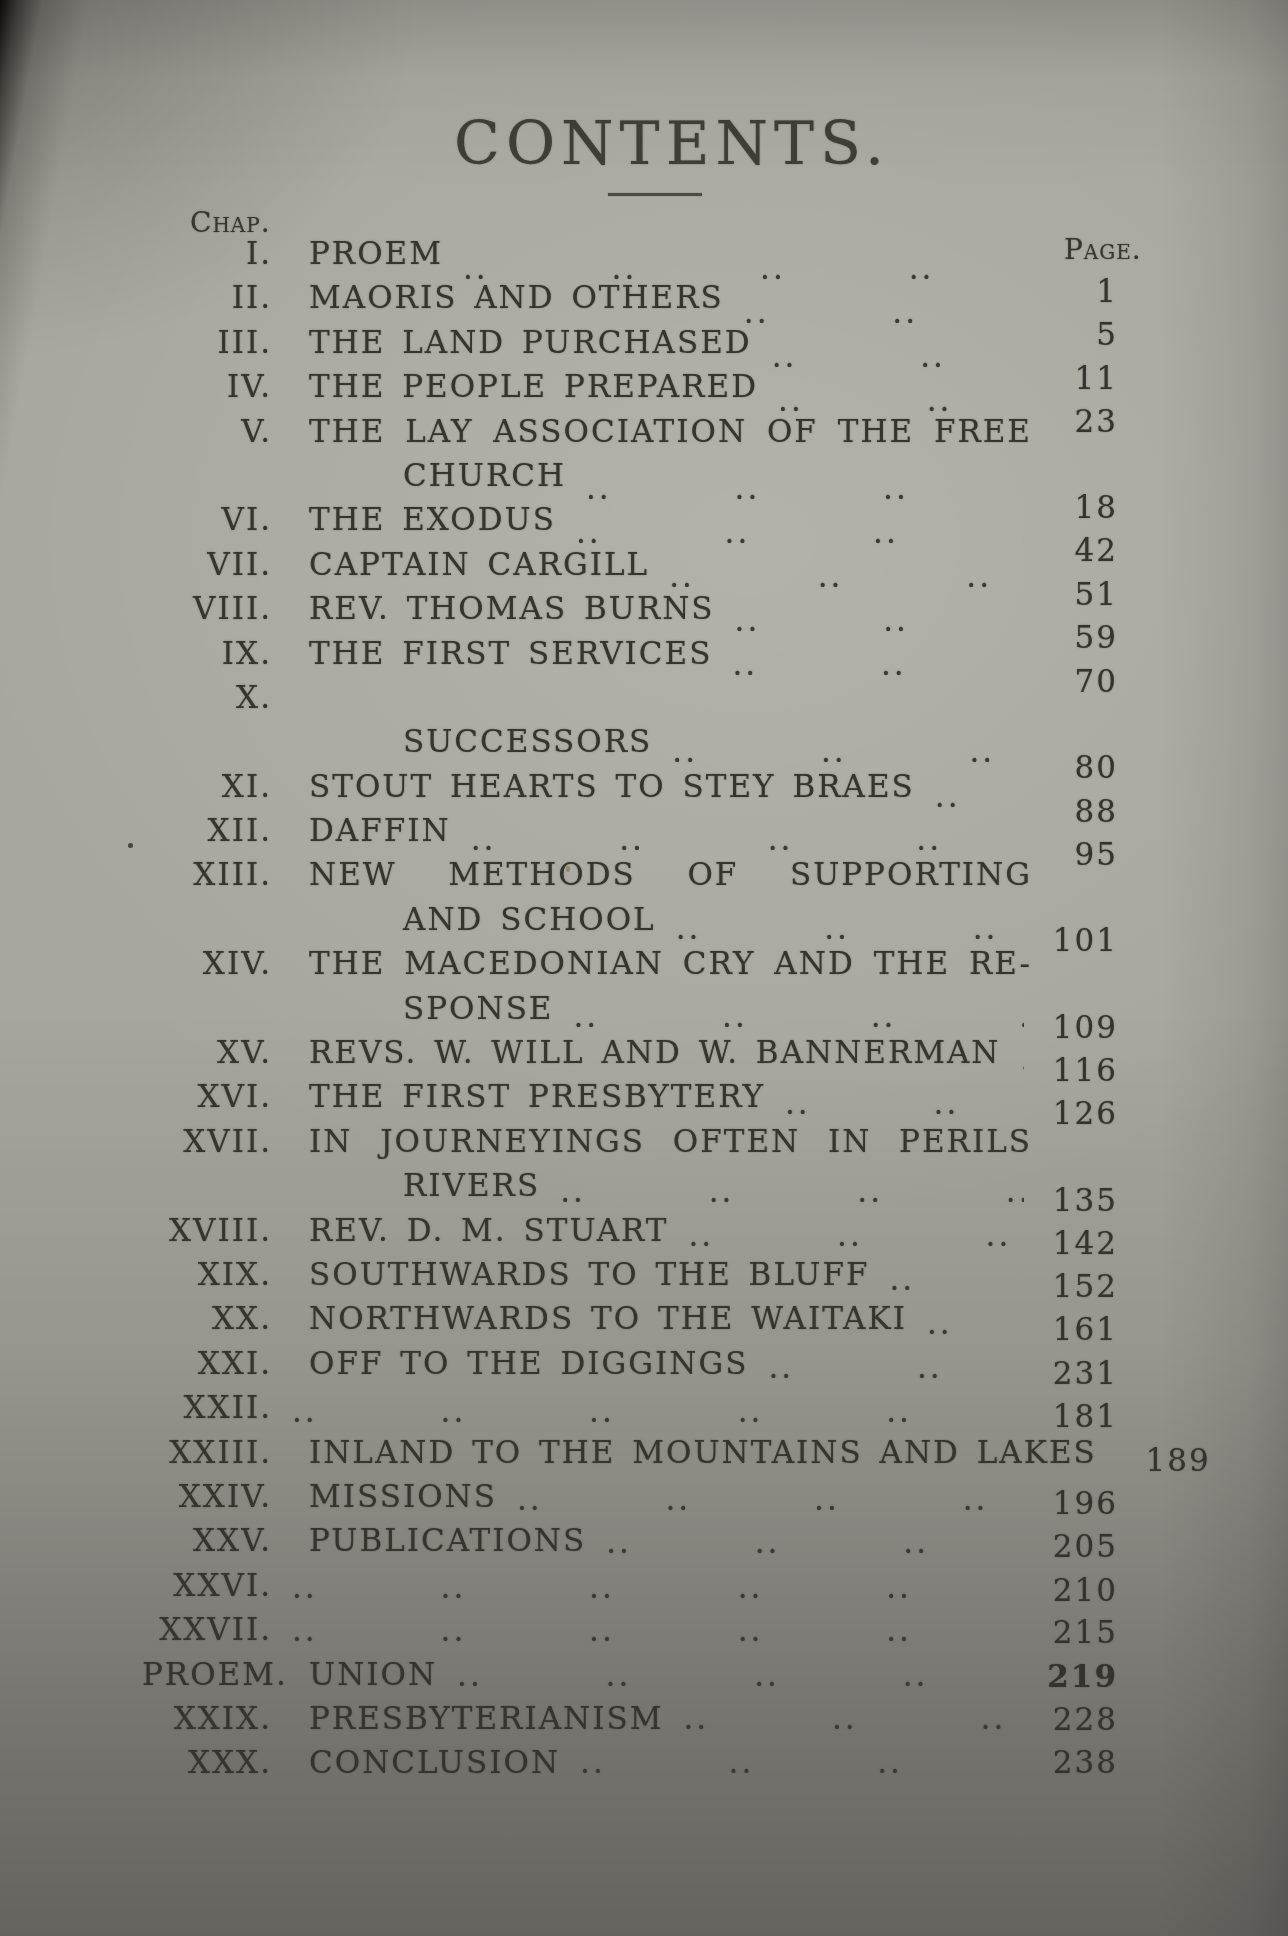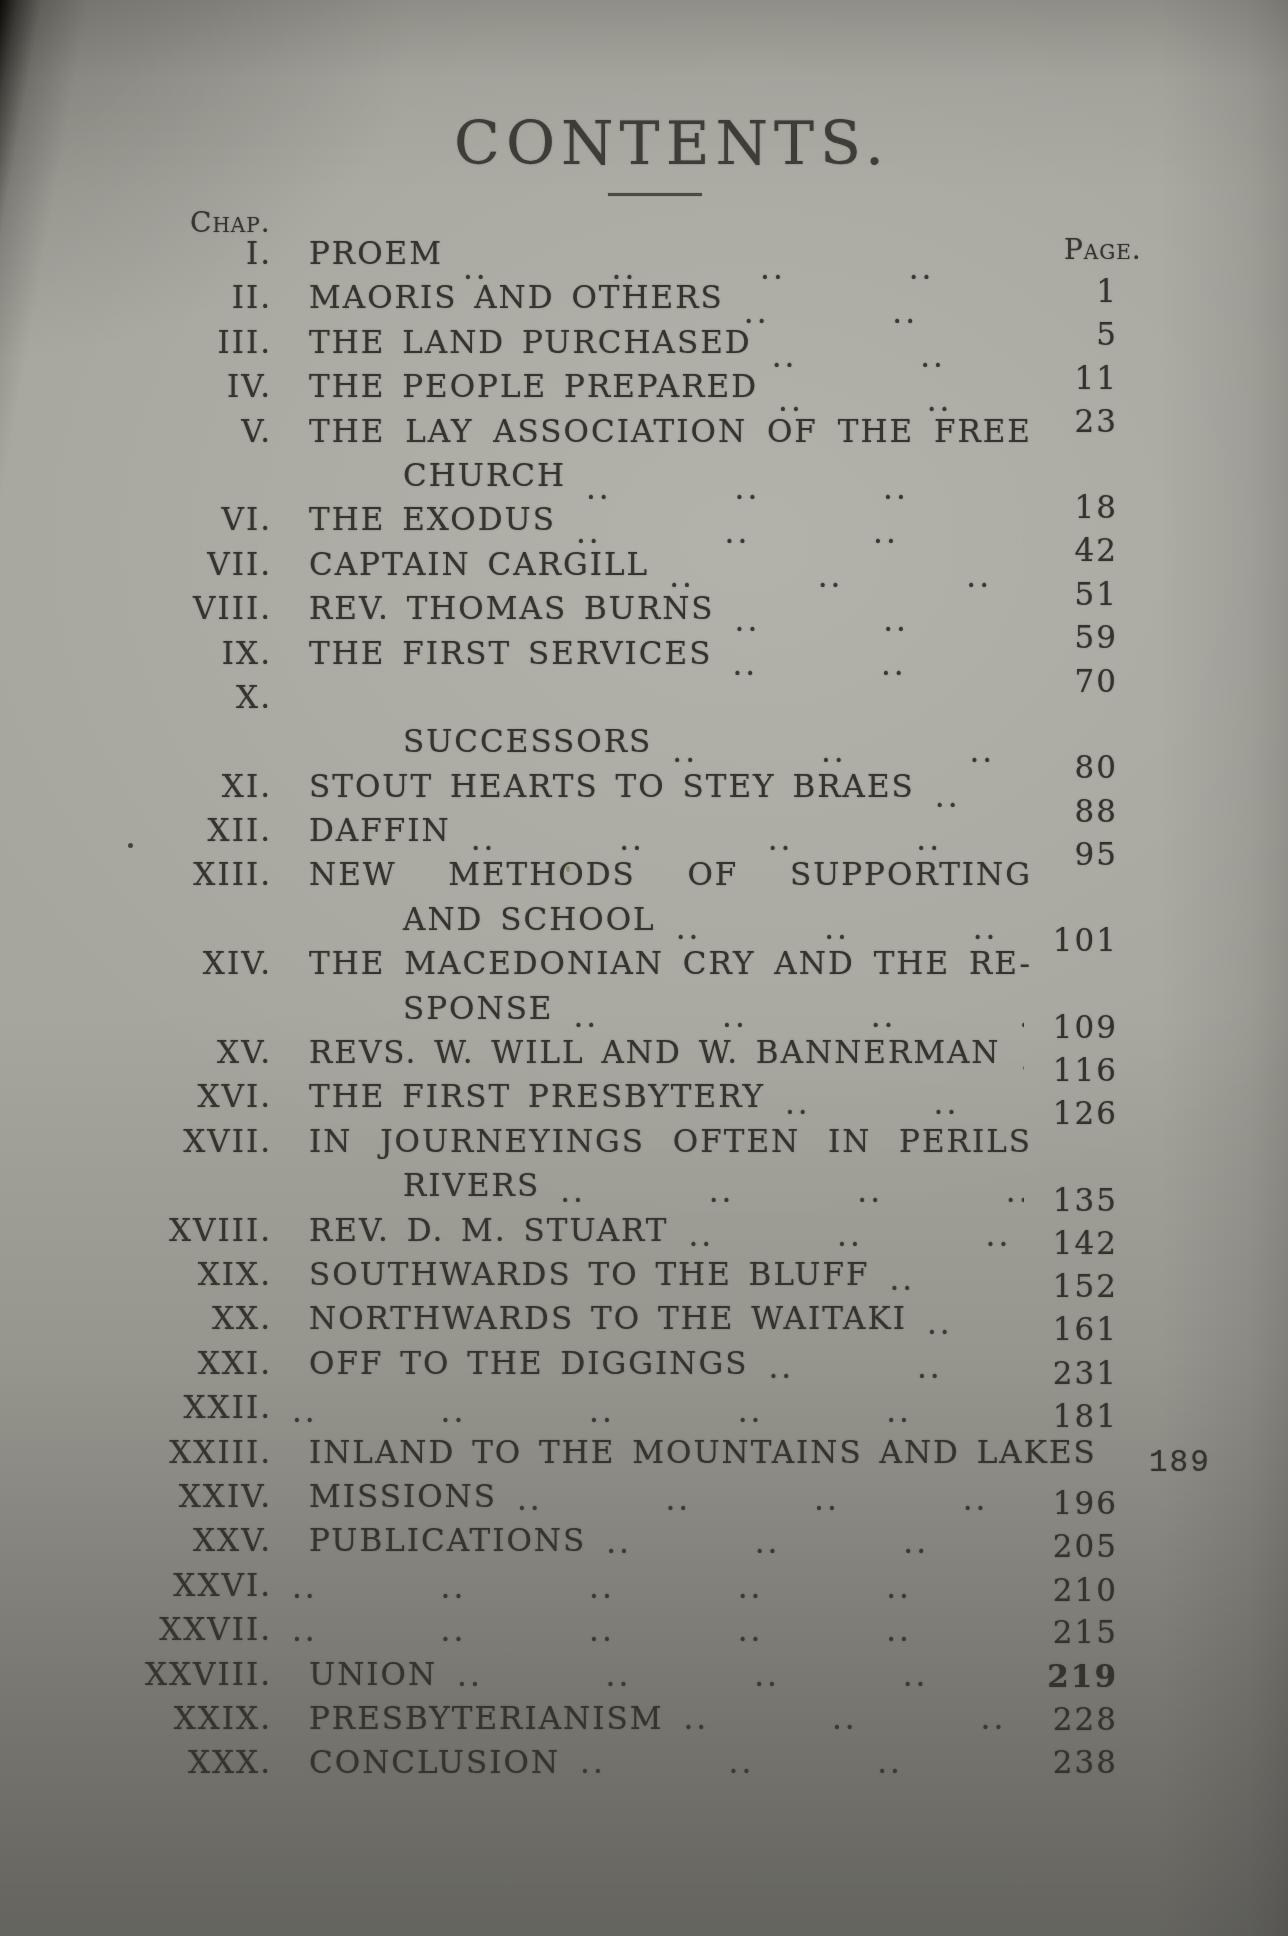--- a/index.html
+++ b/index.html
@@ -255,21 +255,21 @@
           <span class="num soft">XXII.</span>
           <span class="leader soft" style="transform: translateY(3.6px);"> .. .. .. .. .. .. .. .. .. .. .. ..</span>
           <span class="pg soft" style="transform: translateY(8.9px);">181</span>
         </div>
       </div>
       <div class="entry">
         <div class="line">
           <span class="num soft">XXIII.</span>
           <span class="ttl soft">INLAND TO THE MOUNTAINS AND LAKES</span>
           <span class="leader soft" style="transform: translateY(3.1px);"></span>
-          <span class="pg soft" style="transform: translateY(7.8px); font-family: Liberation Mono, monospace;">189</span>
+          <span class="pg soft" style="transform: translateY(7.8px);">189</span>
         </div>
       </div>
       <div class="entry">
         <div class="line">
           <span class="num soft">XXIV.</span>
           <span class="ttl soft">MISSIONS</span>
           <span class="leader soft" style="transform: translateY(2.7px);"> .. .. .. .. .. .. .. .. .. .. .. ..</span>
           <span class="pg soft" style="transform: translateY(6.7px);">196</span>
         </div>
       </div>
@@ -290,21 +290,21 @@
       </div>
       <div class="entry">
         <div class="line">
           <span class="num soft">XXVII.</span>
           <span class="leader soft" style="transform: translateY(1.3px);"> .. .. .. .. .. .. .. .. .. .. .. ..</span>
           <span class="pg soft" style="transform: translateY(3.4px);">215</span>
         </div>
       </div>
       <div class="entry">
         <div class="line">
-          <span class="num soft">XXVIII.</span>
+          <span class="num soft">PROEM.</span>
           <span class="ttl soft">UNION</span>
           <span class="leader soft" style="transform: translateY(0.9px);"> .. .. .. .. .. .. .. .. .. .. .. ..</span>
           <span class="pg soft" style="transform: translateY(2.2px); font-weight: bold;">219</span>
         </div>
       </div>
       <div class="entry">
         <div class="line">
           <span class="num soft">XXIX.</span>
           <span class="ttl soft">PRESBYTERIANISM</span>
           <span class="leader soft" style="transform: translateY(0.4px);"> .. .. .. .. .. .. .. .. .. .. .. ..</span>

